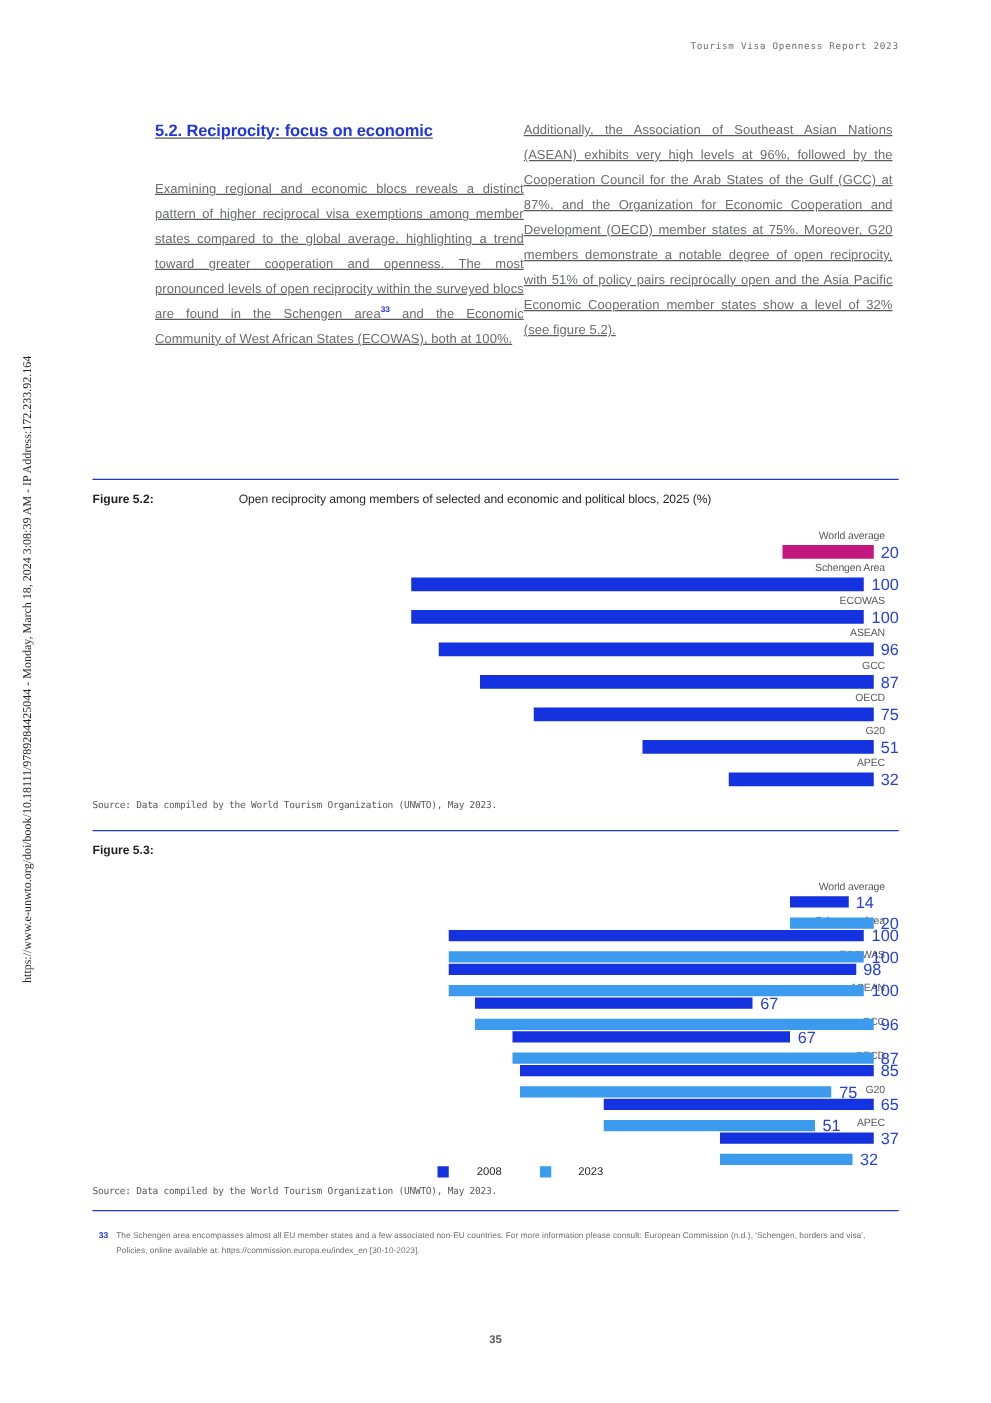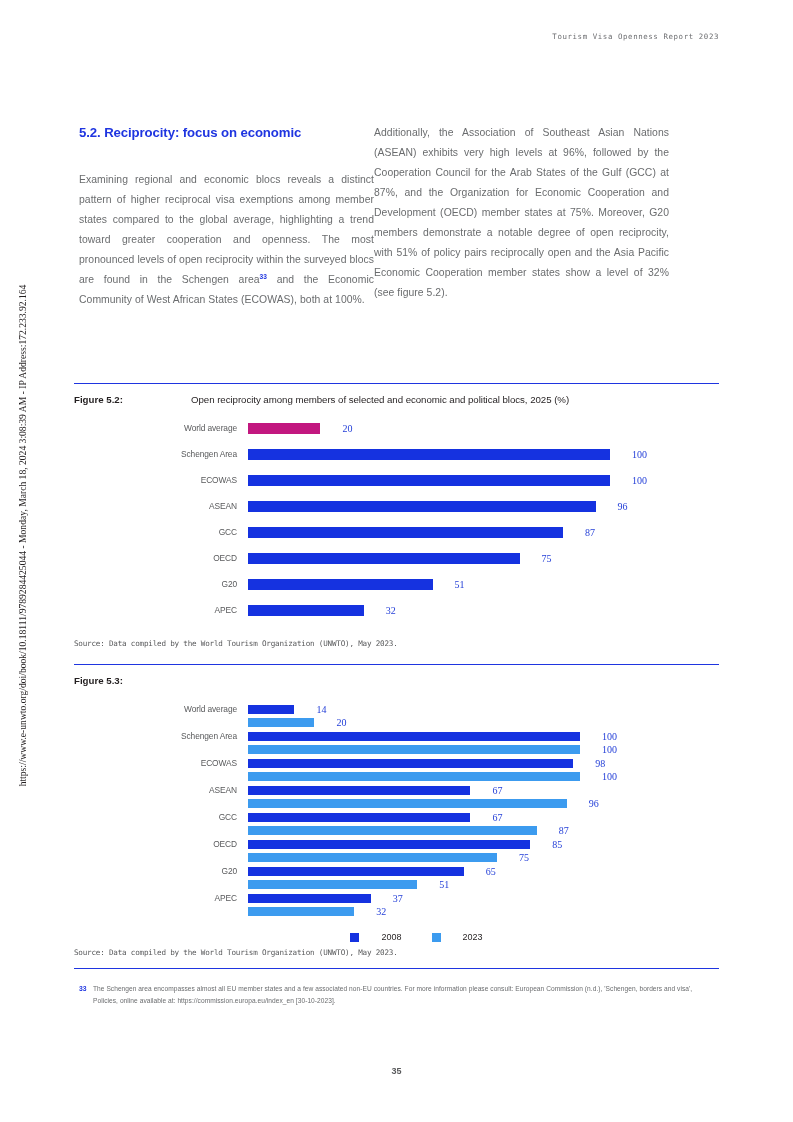--- a/index.html
+++ b/index.html
@@ -40,24 +40,25 @@
     font-family: "Liberation Serif", serif;
     font-size: 9.6px;
     color: #231f20;
     white-space: nowrap;
   }
 
   
   .columns {
     position: absolute;
     left: 79px;
-    top: 123px;
+    top: 95px;
     width: 635px;
     display: flex;
-    justify-content: flex-start;
+    justify-content: flex-end;
+    text-decoration: underline;
   }
   .col { width: 295px; }
 
   h2.section-title {
     margin: 0 0 27px 0;
     font-size: 13.2px;
     line-height: 1.52;
     font-weight: bold;
     color: #1f35e0;
     letter-spacing: -0.1px;
@@ -112,21 +113,22 @@
     font-size: 7.6px;
     color: #58595b;
     letter-spacing: -0.2px;
     margin-top: 6px;
   }
 
   
   .chart { position: relative; padding: 14px 0 2px 0; }
   .row {
     display: flex;
-    align-items: flex-start;
+    align-items: flex-end;
+    flex-direction: column;
   }
   .row-label {
     width: 163px;
     flex: none;
     text-align: right;
     padding-right: 11px;
     font-size: 8.4px;
     color: #58595b;
     letter-spacing: -0.1px;
   }
@@ -136,24 +138,24 @@
     display: flex;
     flex-direction: column;
     justify-content: center;
   }
   .bar-line { display: flex; align-items: center; }
   .bar {
     height: 11px;
     display: block;
   }
   .bar-value {
-    font-size: 10px;
+    font-size: 13px;
     color: #2540d8;
-    font-family: Liberation Serif, serif;
-    padding-left: 22px;
+    font-family: Liberation Sans, sans-serif;
+    padding-left: 6px;
     white-space: nowrap;
   }
 
   
   #figure-52 .row { height: 26px; }
   
   #figure-53 .row { height: 27px; }
   #figure-53 .bar { height: 9px; }
   #figure-53 .bar-line + .bar-line { margin-top: 2px; }
 

